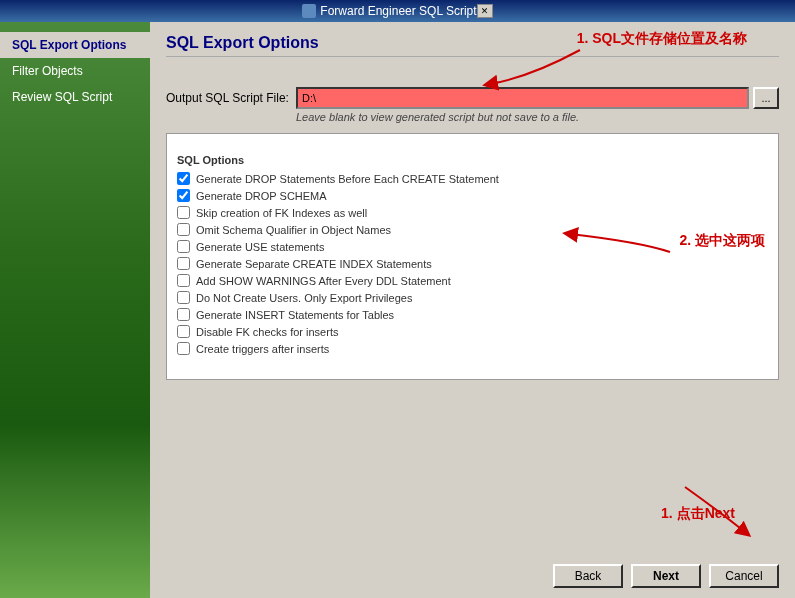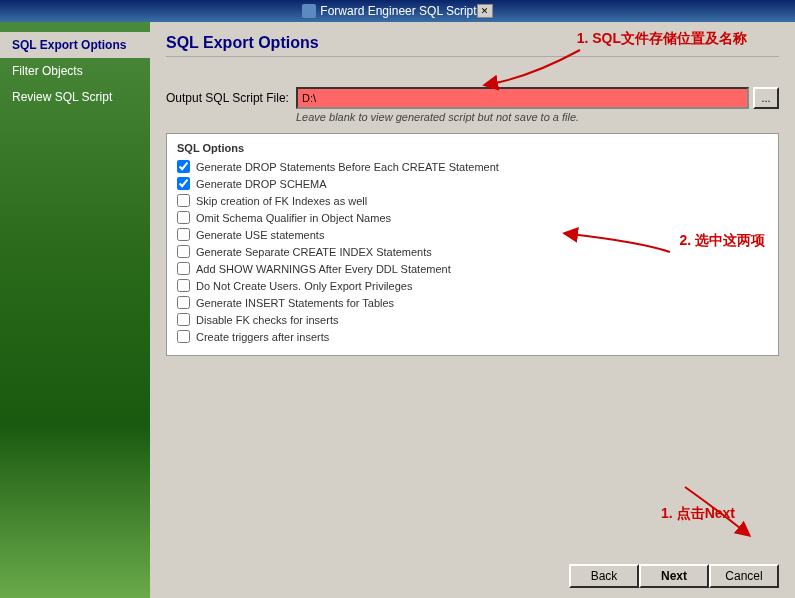--- a/index.html
+++ b/index.html
@@ -140,21 +140,21 @@
       color: #444;
       margin-left: 130px;
       margin-bottom: 10px;
       font-style: italic;
     }
 
     
     .sql-options-box {
       border: 1px solid #999;
       background: white;
-      padding: 8px 10px;
+      padding: 20px 10px;
       margin-bottom: 10px;
     }
     .sql-options-title {
       font-size: 11px;
       font-weight: bold;
       color: #333;
       margin-bottom: 6px;
     }
     .checkbox-row {
       display: flex;
@@ -173,20 +173,21 @@
       color: #333;
       cursor: pointer;
     }
 
     
     .bottom-bar {
       position: absolute;
       bottom: 10px;
       right: 16px;
       display: flex;
+      gap: 8px;
     }
     .btn {
       min-width: 70px;
       height: 24px;
       background: #d4d0c8;
       border: 2px outset #fff;
       border-right-color: #808080;
       border-bottom-color: #808080;
       cursor: pointer;
       font-size: 12px;

